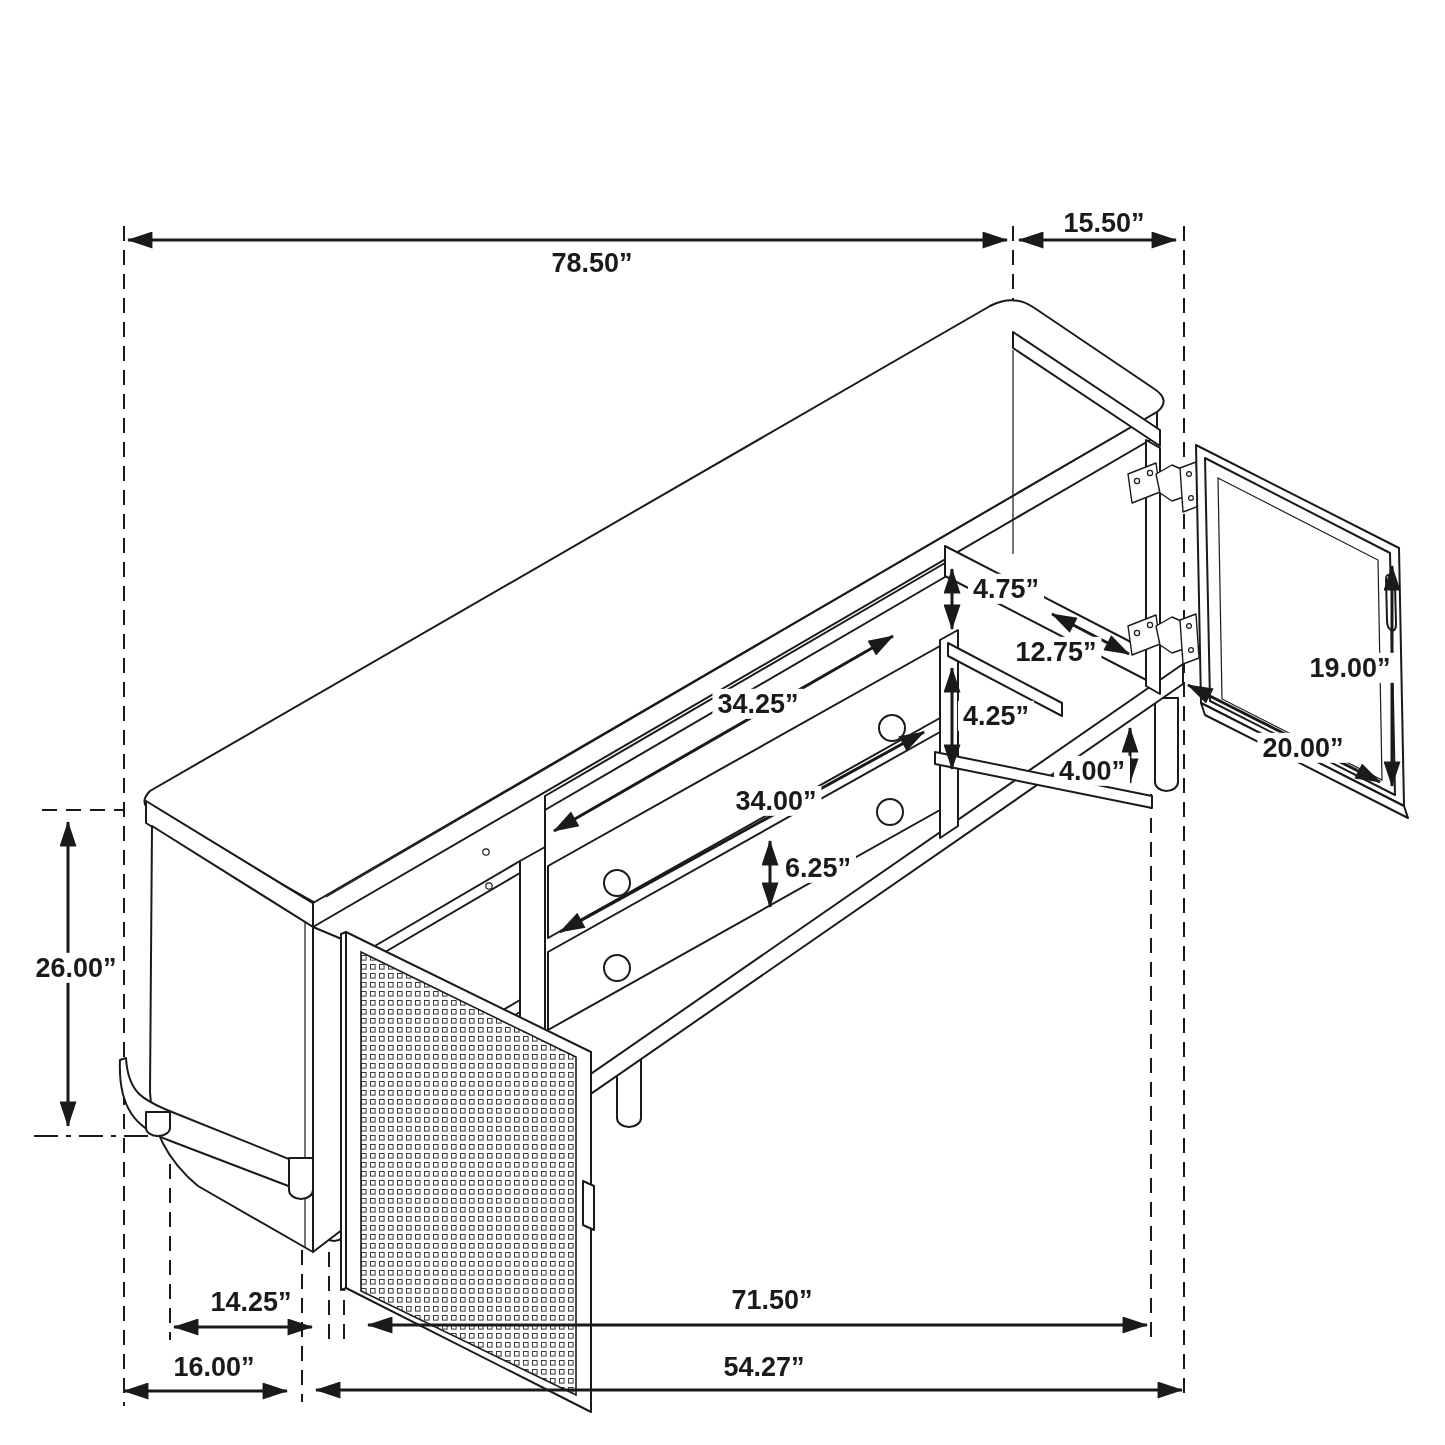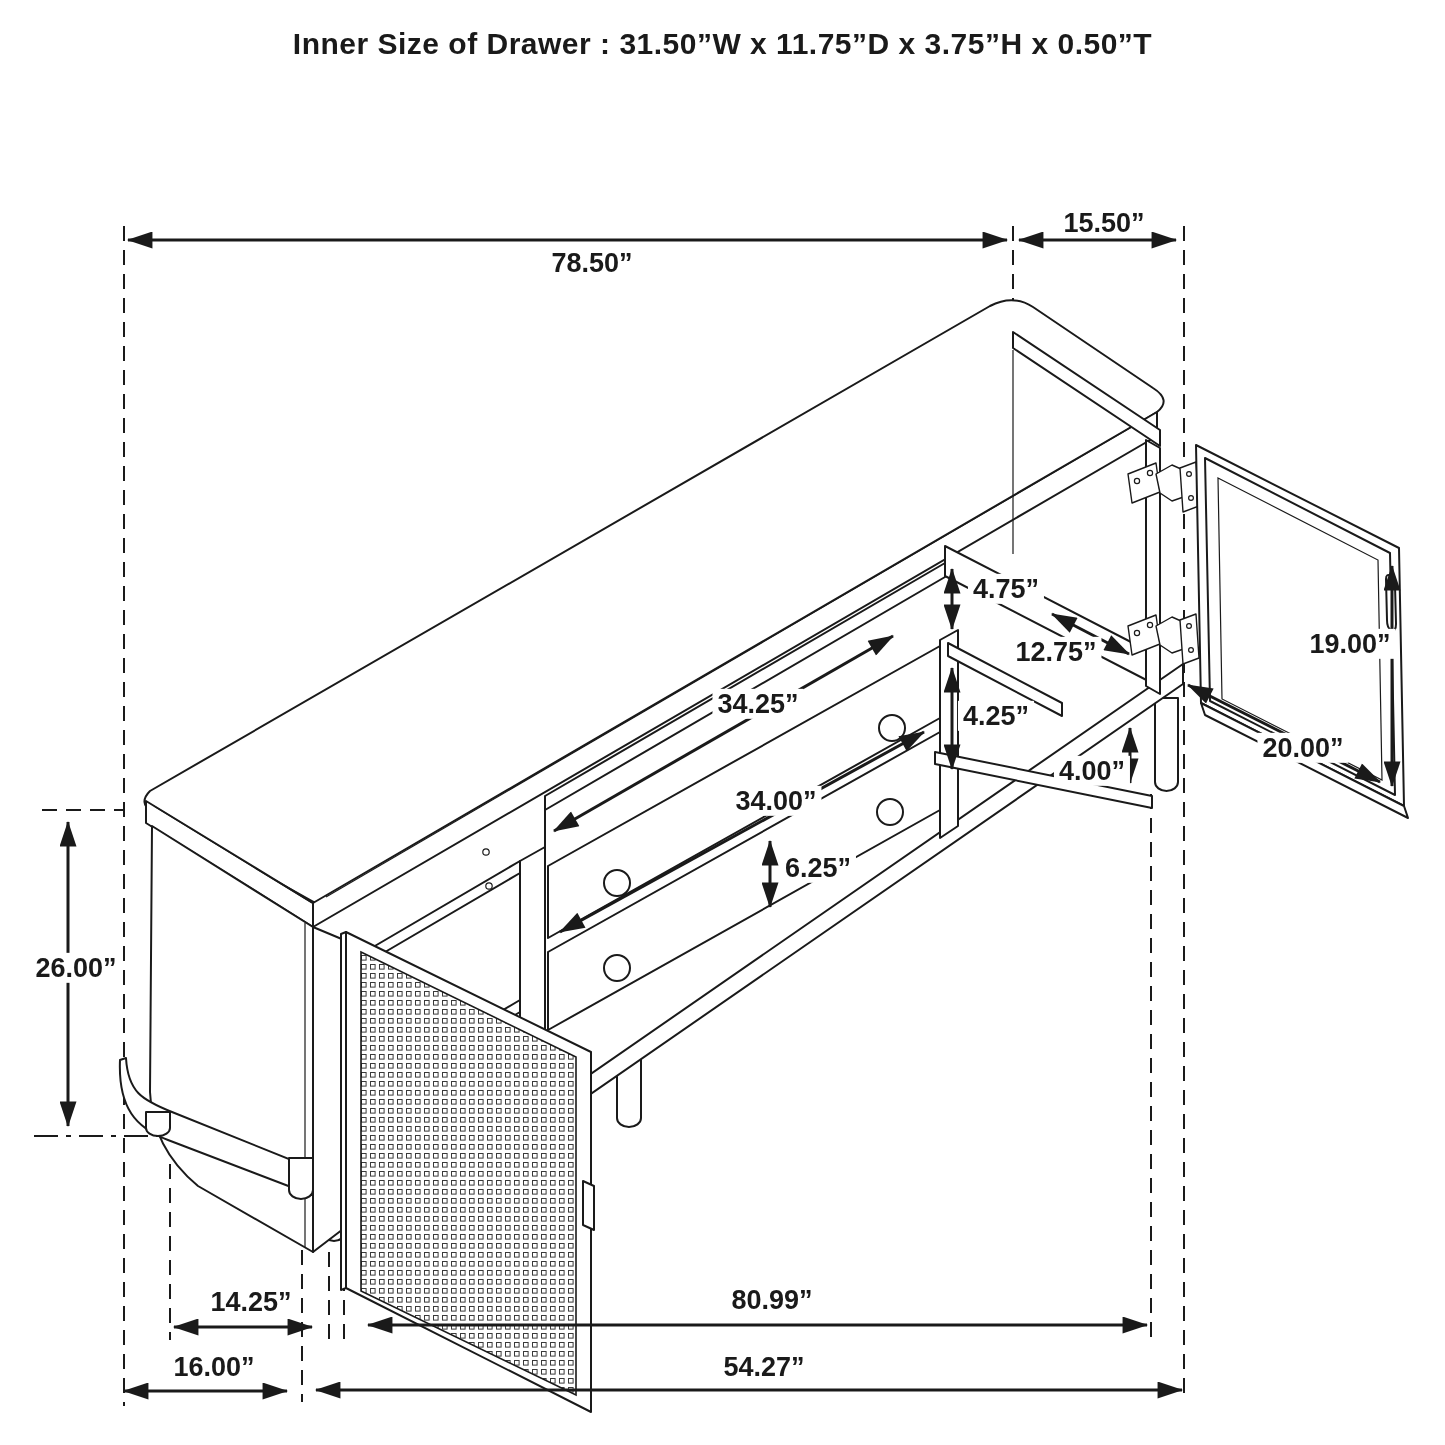--- a/index.html
+++ b/index.html
@@ -171,31 +171,30 @@
       <line class="dim" x1="770" y1="841" x2="770" y2="907" marker-start="url(#ah)" marker-end="url(#ah)"></line>
       <line class="dim" x1="1188" y1="685" x2="1380" y2="782" marker-start="url(#ah)" marker-end="url(#ah)"></line>
       <line class="dim" x1="1392" y1="566" x2="1392" y2="786" marker-start="url(#ah)" marker-end="url(#ah)"></line>
       <line class="dim" x1="174" y1="1327" x2="312" y2="1327" marker-start="url(#ah)" marker-end="url(#ah)"></line>
       <line class="dim" x1="368" y1="1325" x2="1147" y2="1325" marker-start="url(#ah)" marker-end="url(#ah)"></line>
       <line class="dim" x1="124" y1="1391" x2="287" y2="1391" marker-start="url(#ah)" marker-end="url(#ah)"></line>
       <line class="dim" x1="316" y1="1390" x2="1182" y2="1390" marker-start="url(#ah)" marker-end="url(#ah)"></line>
     </g>
   </svg>
 
-  <div class="page-title">Inner Size of Drawer : 31.50”W x 11.75”D x 3.75”H x 0.50”T</div>
 
   <div class="dim-label" style="left:592px;top:223px;margin-top:40px;">78.50”</div>
   <div class="dim-label" style="left:1104px;top:223px;">15.50”</div>
   <div class="dim-label" style="left:1006px;top:589px;">4.75”</div>
   <div class="dim-label" style="left:1056px;top:652px;">12.75”</div>
-  <div class="dim-label" style="left:1350px;top:644px;">19.00”</div>
+  <div class="dim-label" style="left:1350px;top:668px;">19.00”</div>
   <div class="dim-label" style="left:1303px;top:748px;">20.00”</div>
   <div class="dim-label" style="left:758px;top:704px;">34.25”</div>
   <div class="dim-label" style="left:996px;top:716px;">4.25”</div>
   <div class="dim-label" style="left:752px;top:801px;margin-left:24px;">34.00”</div>
   <div class="dim-label" style="left:1092px;top:771px;">4.00”</div>
   <div class="dim-label" style="left:818px;top:868px;">6.25”</div>
   <div class="dim-label" style="left:76px;top:968px;">26.00”</div>
   <div class="dim-label" style="left:251px;top:1302px;">14.25”</div>
-  <div class="dim-label" style="left:772px;top:1300px;">80.99”</div>
+  <div class="dim-label" style="left:772px;top:1300px;">71.50”</div>
   <div class="dim-label" style="left:214px;top:1367px;">16.00”</div>
   <div class="dim-label" style="left:764px;top:1367px;">54.27”</div>
 </div>
 
 </body></html>

